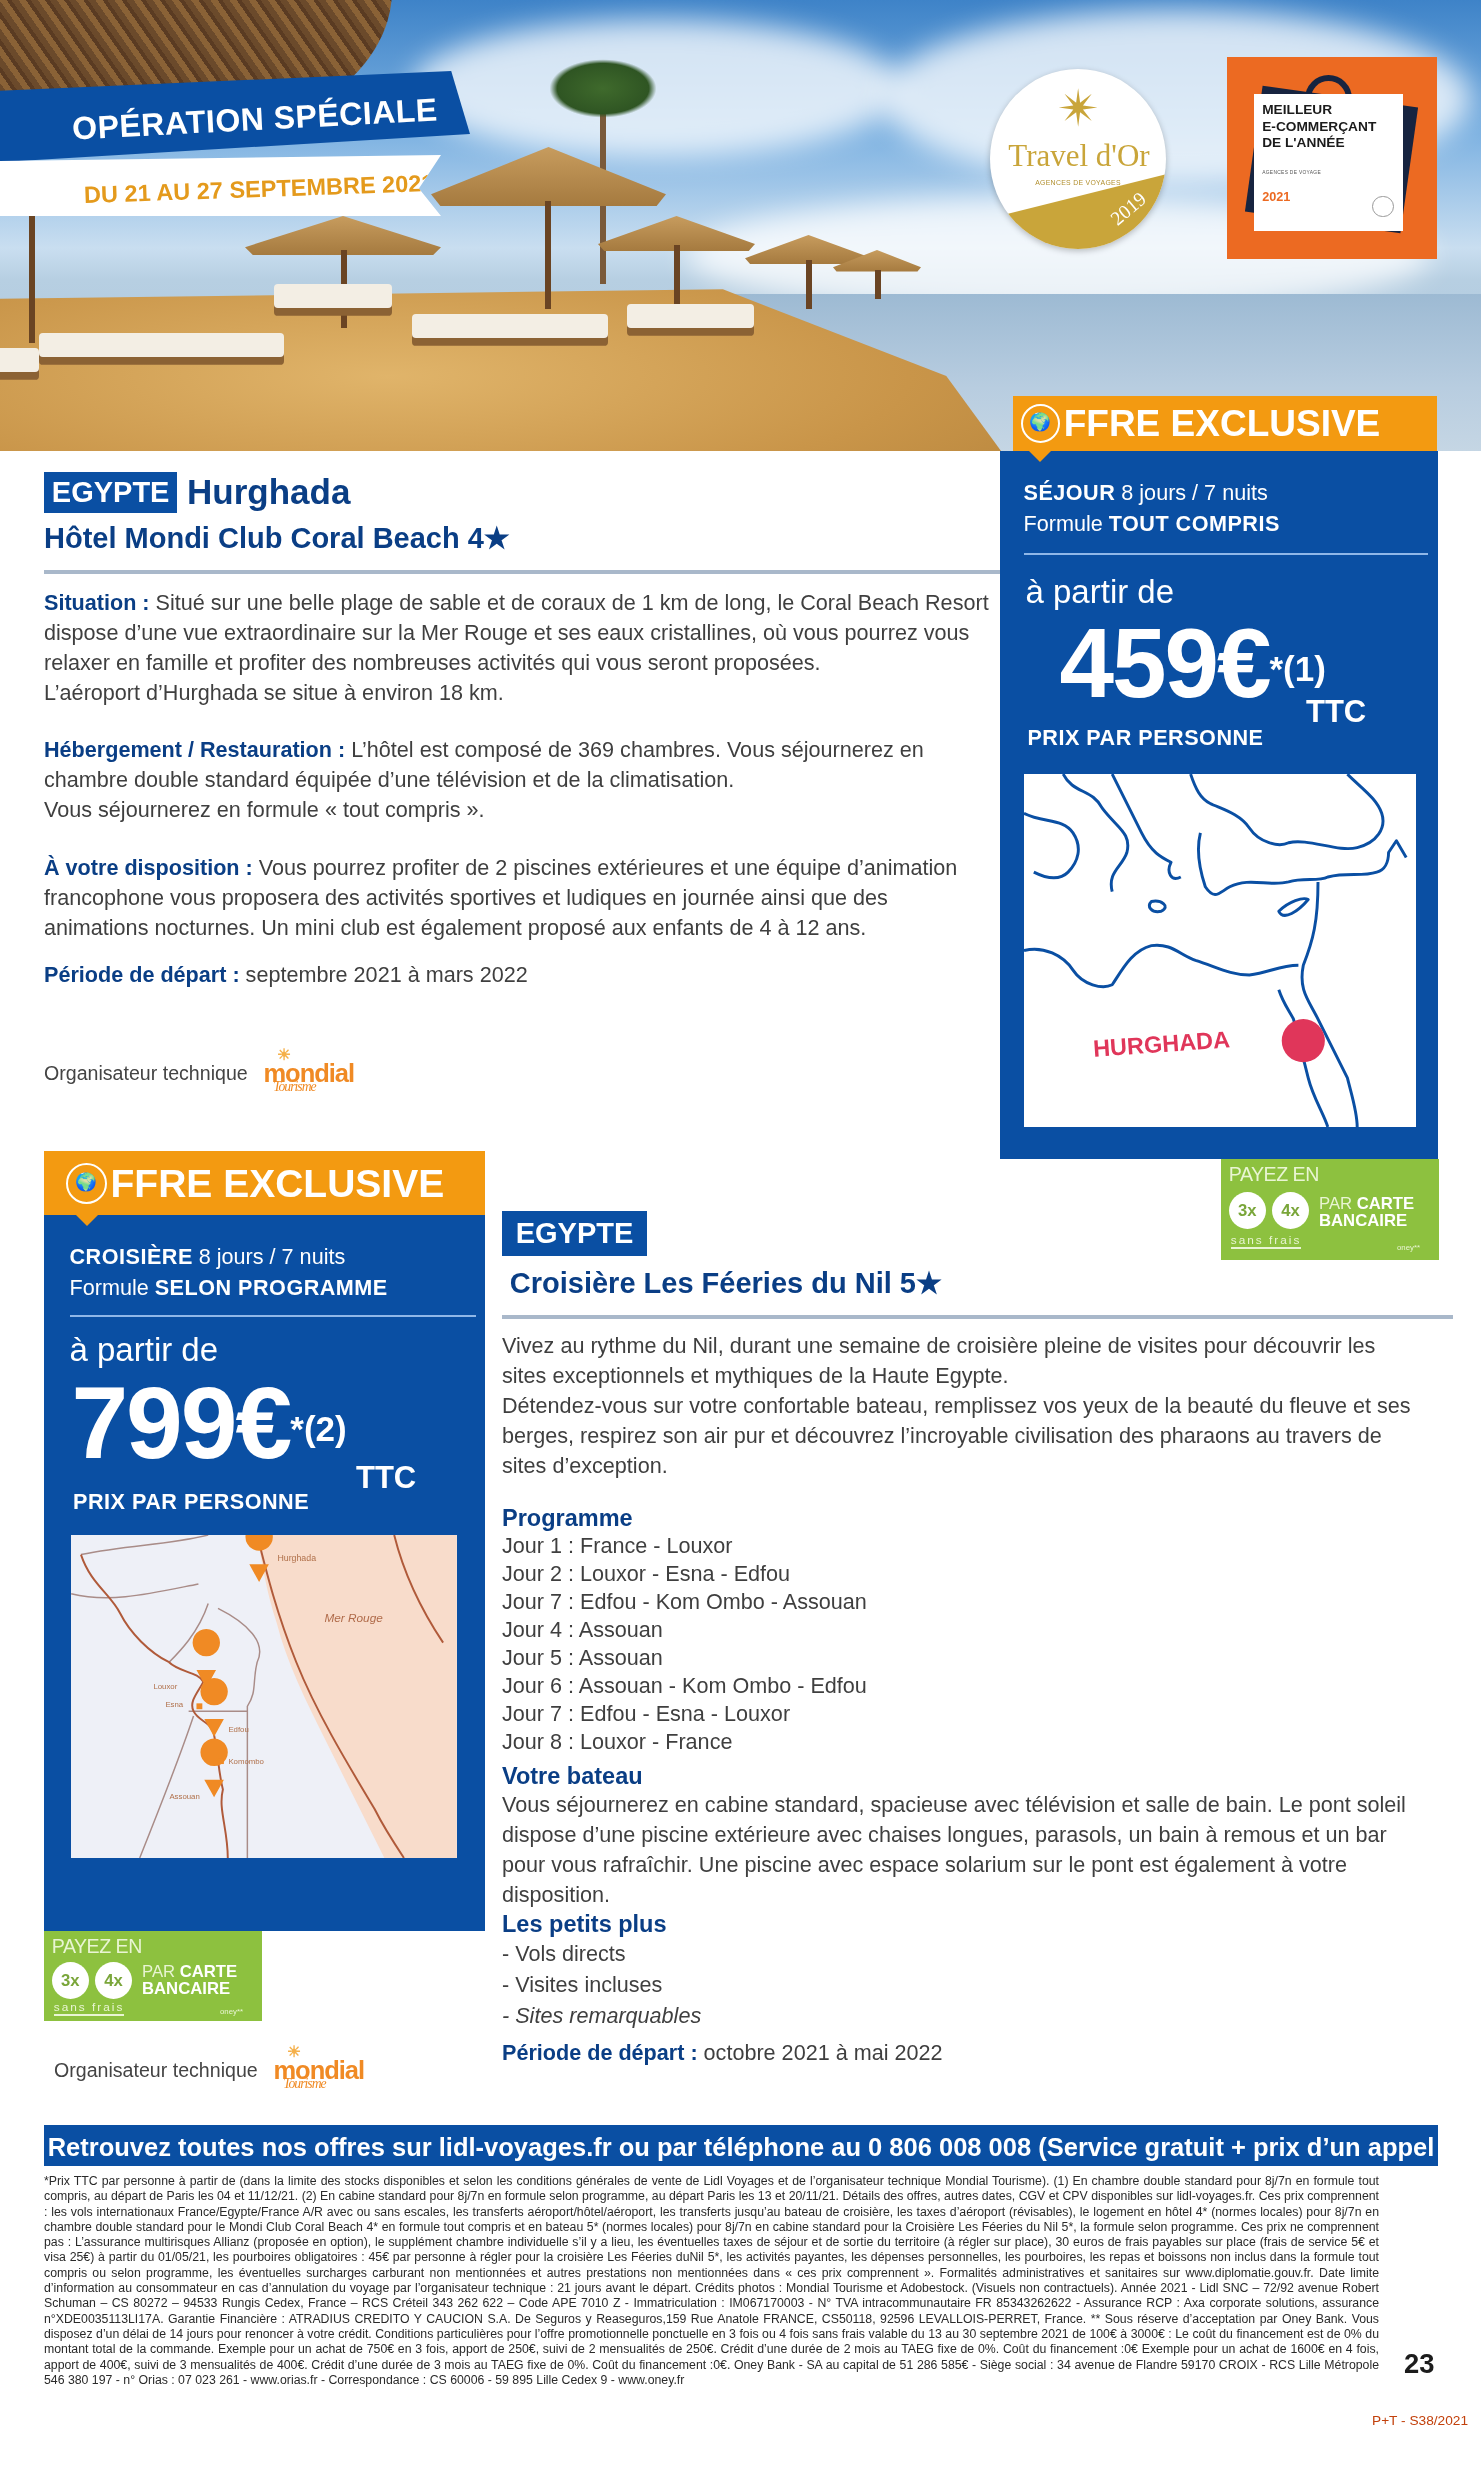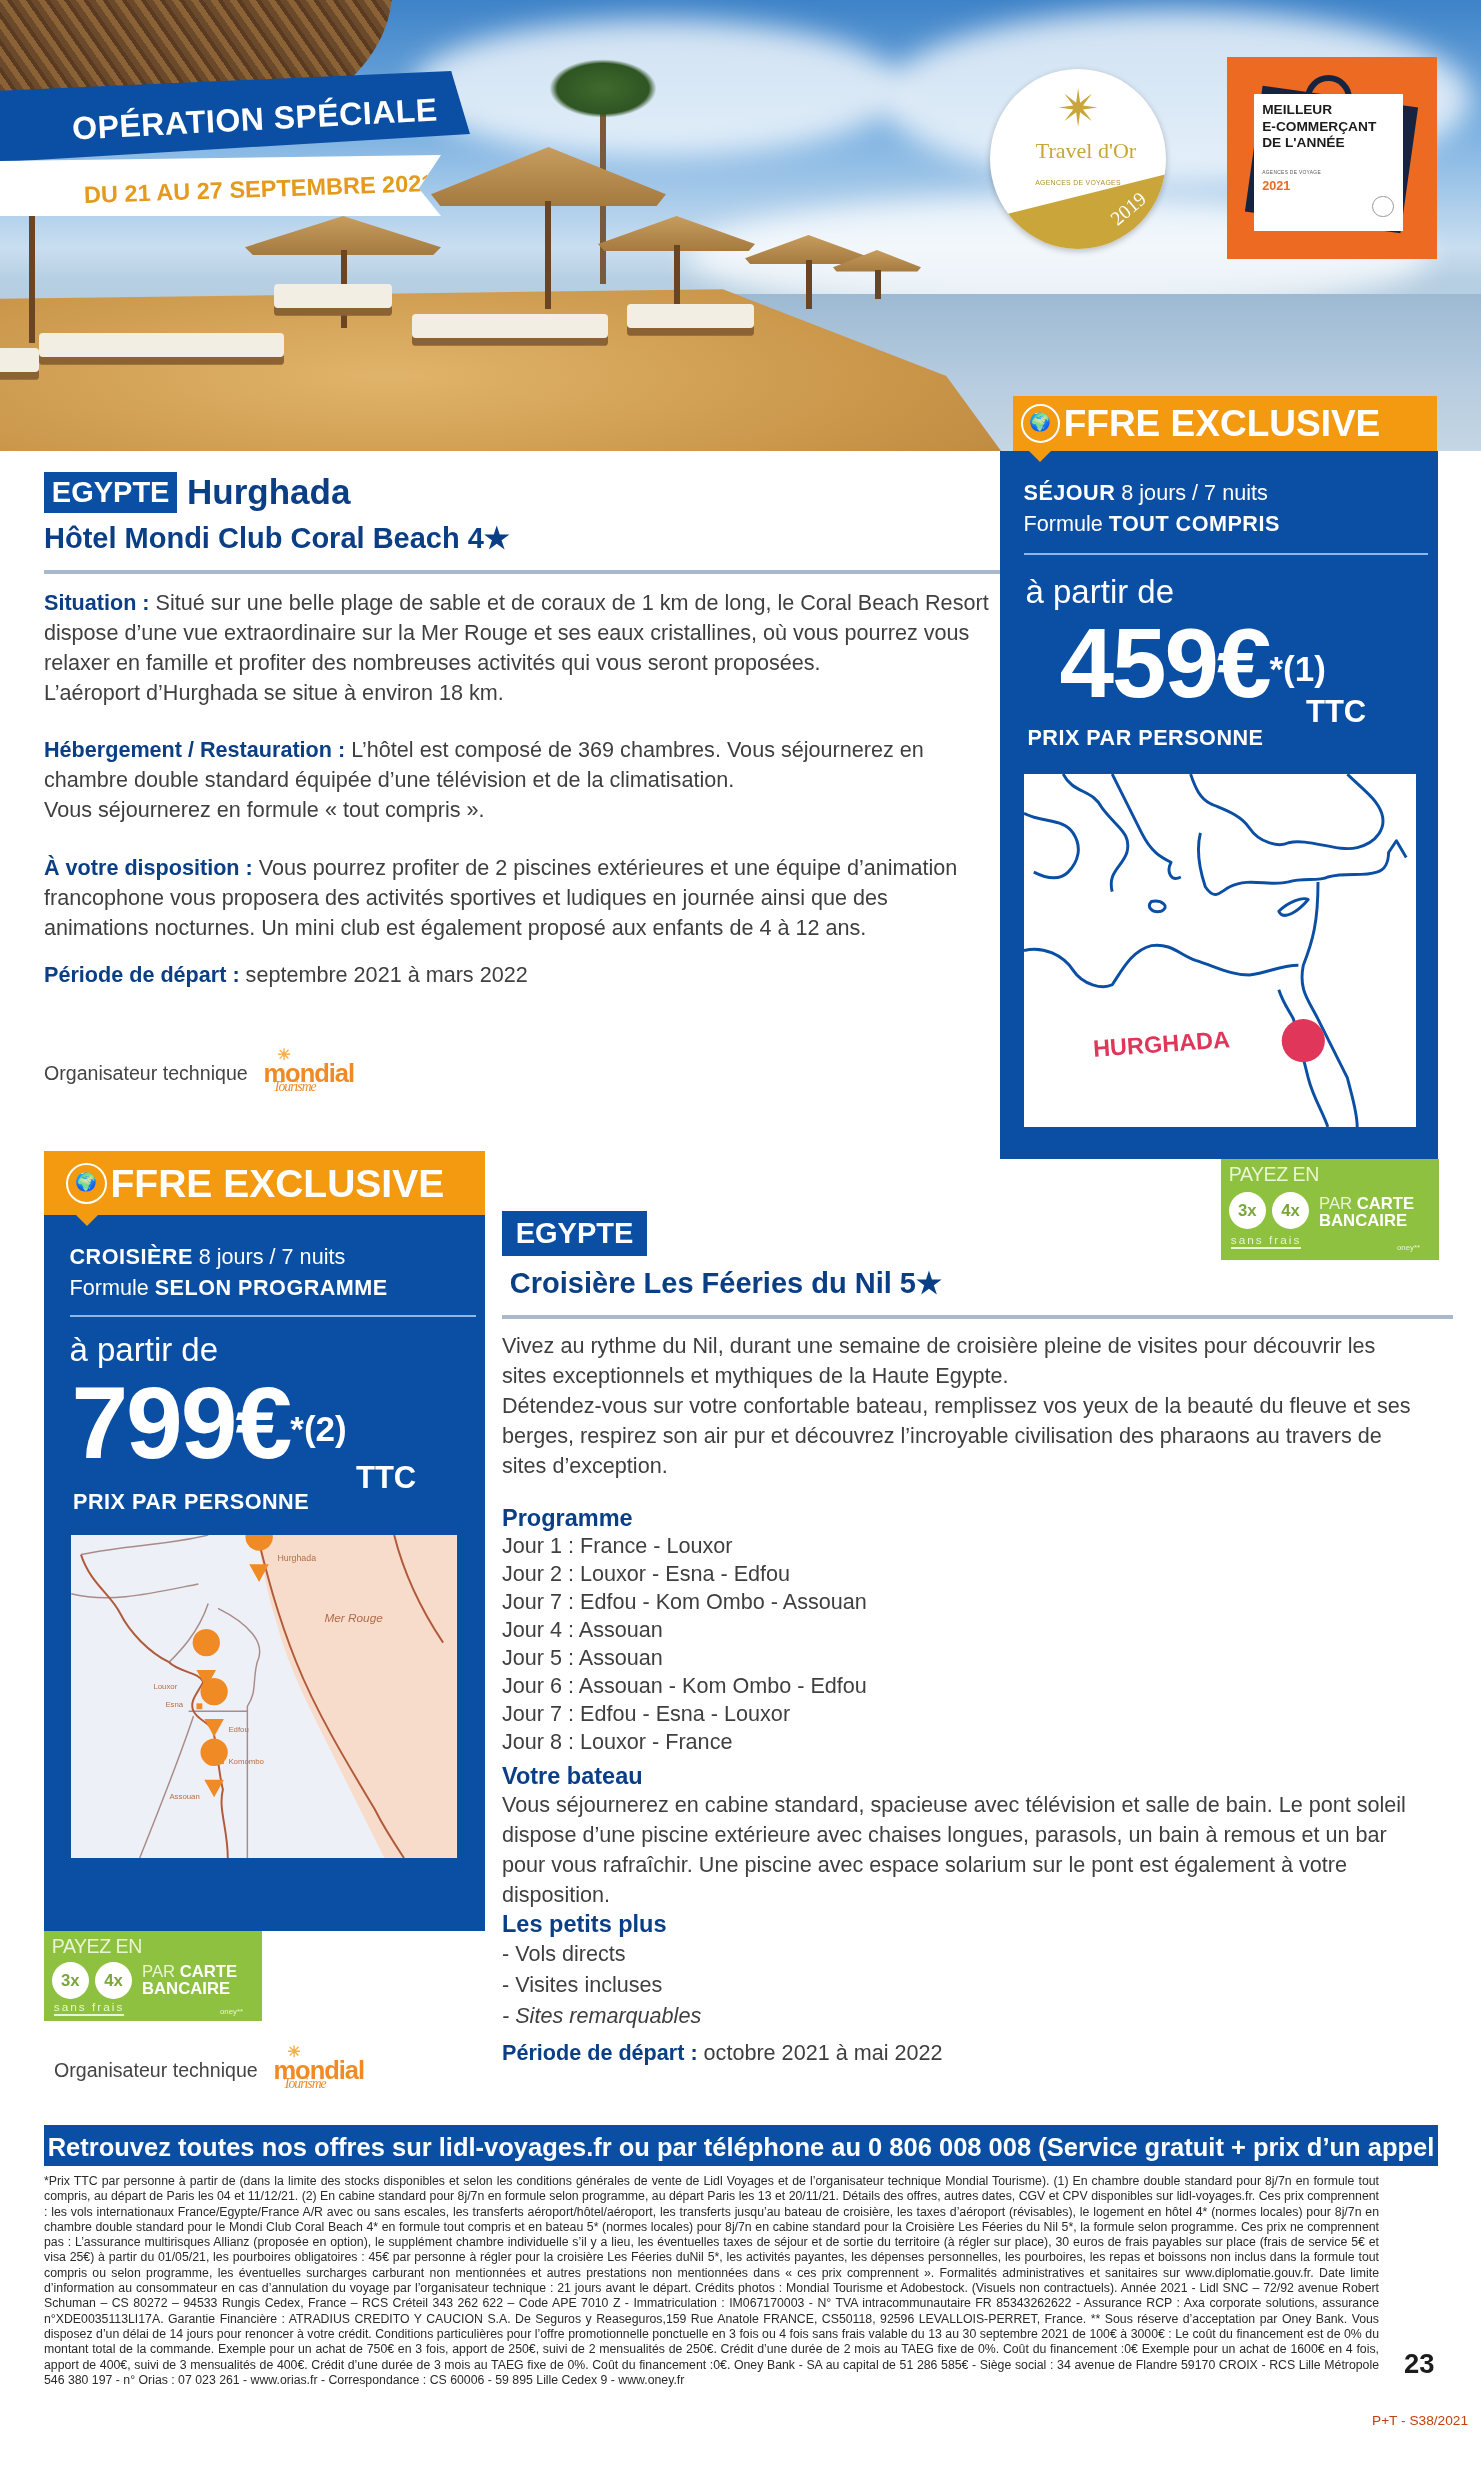--- a/index.html
+++ b/index.html
@@ -32,32 +32,32 @@
   #banner-main span { color: #fff; font-family: "Liberation Sans", sans-serif; font-weight: 700; font-size: 32px; letter-spacing: 0.5px;
     transform: rotate(-3deg); margin-left: 39px; margin-top: 7.8px; }
   #banner-sub { left: 0; top: 155px; width: 441px; height: 61px; background: #ffffff;
     clip-path: polygon(0 10%, 100% 0, 95% 55%, 100% 100%, 0 100%); display:flex; align-items:center; }
   #banner-sub span { color: #e49a1c; font-weight: 700; font-size: 23.5px; margin-left: 84px; transform: rotate(-2deg); margin-top: 7.8px;}
 
   
   #travel-dor { left: 990px; top: 69px; width: 176px; height: 180px; border-radius: 50%; background: #fff;
     box-shadow: 0 2px 5.9px rgba(0,0,0,0.25); overflow: hidden; text-align:center; }
   #travel-dor .star { position:absolute; left:59px; top:9.8px; width:59px; height:59px; color:#c9a53a; font-size:51px; line-height:59px; }
-  #travel-dor .name { position:absolute; left:8px; width:100%; top:69px; color:#c9a53a; font-family:"Liberation Serif", serif; font-size:22px; }
+  #travel-dor .name { position:absolute; left:1px; width:100%; top:69px; color:#c9a53a; font-family:"Liberation Serif", serif; font-size:31px; }
   #travel-dor .cat { position:absolute; left:0; width:100%; top:110px; color:#b18f2e; font-size:6.9px; letter-spacing:0.3px; }
   #travel-dor .ribbon { position:absolute; left:-9.8px; top:127px; width:206px; height:69px; background:#c9a53a; transform: rotate(-14deg); }
   #travel-dor .year { position:absolute; right:17.6px; top:129px; color:#fff; font-size:19.6px; transform: rotate(-40deg); font-family:"Liberation Serif", serif; }
 
   #meilleur { left: 1227px; top: 57px; width: 210px; height: 202px; background: #ec6a22; }
   #meilleur .bag { position:absolute; left:25.5px; top:39px; width:157px; height:127px; background:#172440; transform: rotate(8deg); }
   #meilleur .handle { position:absolute; left:78px; top:17.6px; width:47px; height:39px; border:6.9px solid #172440; border-bottom:none; border-radius: 23.5px 23.5px 0 0; }
   #meilleur .card { position:absolute; left:27.4px; top:37px; width:149px; height:137px; background:#fff; padding:7.8px 7.8px; }
   #meilleur .t { color:#1b1b1b; font-weight:700; font-size:13.7px; line-height:16.7px; }
   #meilleur .cat { color:#555; font-size:4.9px; margin-top:17.6px; letter-spacing:0.3px; }
-  #meilleur .yr { color:#ec6a22; font-weight:700; font-size:12.7px; margin-top:4px; }
+  #meilleur .yr { color:#ec6a22; font-weight:700; font-size:12.7px; margin-top:15px; }
   #meilleur .seal { position:absolute; right:9.8px; bottom:13.7px; width:21.6px; height:21.6px; border-radius:50%; border:1px solid #999; }
 
   
   .offer-head { background: #f39a11; color: #fff; font-weight: 700; display:flex; align-items:center; }
   .offer-head .globe { display:inline-block; border:2.9px solid #fff; border-radius:50%; text-align:center; font-weight:700; }
   .offer-body { background: #0a4fa3; color: #fff; }
   .offer-notch { position:absolute; width:0; height:0; border-left:11.8px solid transparent; border-right:11.8px solid transparent; border-top:11.8px solid #f39a11; }
   .kind { font-size: 21.6px; line-height: 31px; }
   .kind b { font-weight: 700; letter-spacing: 0.5px; }
   .apartir { font-size: 33px; }

